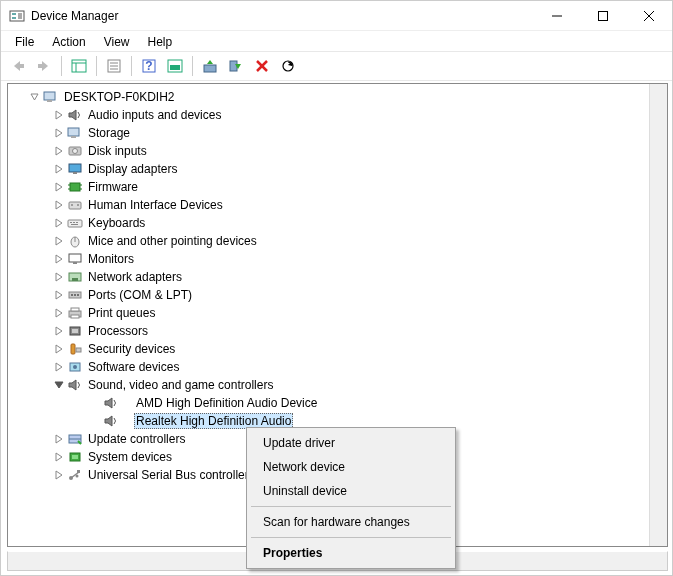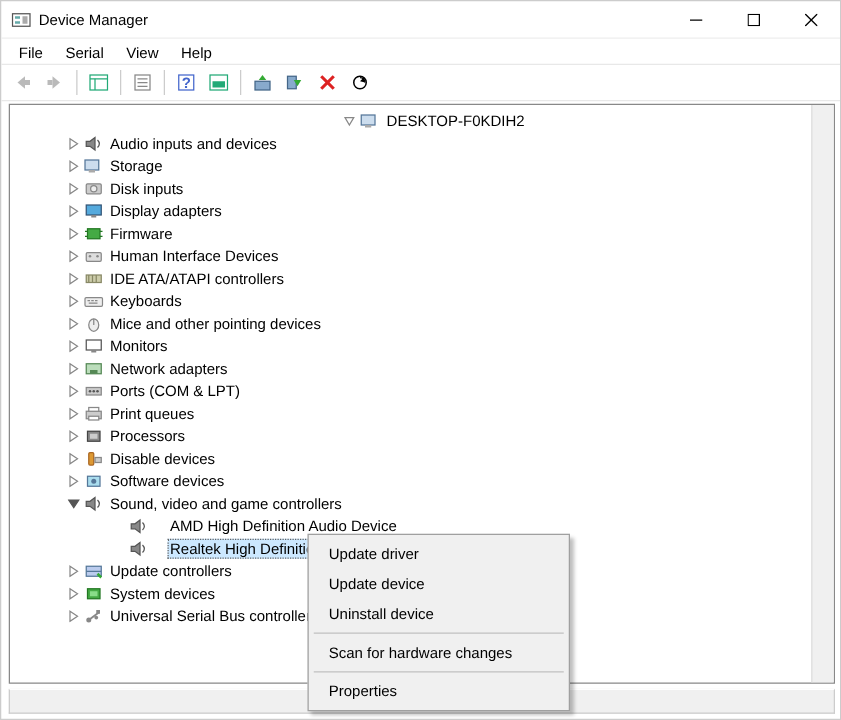--- a/index.html
+++ b/index.html
@@ -24,32 +24,32 @@
 
 
 .tree-wrap { position: absolute; top: 82px; left: 6px; right: 4px; bottom: 28px; border: 1px solid #888; background: #fff; overflow: hidden; }
 .tree-wrap::after { content: ""; position: absolute; right: 0; top: 0; bottom: 0; width: 17px; background: #f0f0f0; border-left: 1px solid #ddd; }
 .tree { padding: 4px 0 0 4px; }
 .node { display: flex; align-items: center; height: 18px; white-space: nowrap; }
 .twisty { width: 14px; height: 14px; display: flex; align-items: center; justify-content: center; }
 .icon-slot { width: 18px; height: 16px; display: flex; align-items: center; justify-content: center; margin-right: 2px; }
 .node .label { padding: 0 2px; }
 .node.selected .label { background: #cce8ff; border: 1px dotted #666; padding: 0 1px; }
-.indent-1 { padding-left: 16px; justify-content: center; }
+.indent-1 { padding-left: 16px; }
 .indent-2 { padding-left: 40px; }
 .indent-3 { padding-left: 64px; gap: 12px; }
 
 
 .statusbar { position: absolute; bottom: 4px; left: 6px; right: 4px; height: 20px; background: #f0f0f0; border: 1px solid #ccc; border-top-color:#fff; }
 
 
 .ctx { position: absolute; left: 245px; top: 426px; width: 210px; background: #f0f0f0; border: 1px solid #a0a0a0; box-shadow: 3px 3px 3px rgba(0,0,0,0.25); padding: 3px 2px; z-index: 10; }
 .ctx-item { padding: 5px 14px; }
 .ctx-sep { height: 1px; background: #c0c0c0; margin: 3px 2px; }
-.ctx-item.bold { font-weight: normal; }
+.ctx-item.bold { font-weight: bold; }
 .red-box { position: absolute; border: 2px solid #e11; pointer-events: none; }
 </style>
 </head>
 <body>
 
 <div class="titlebar">
   <span class="app-icon">
     <svg width="16" height="16">
         <rect x="1" y="3" width="14" height="10" fill="#fff" stroke="#555"></rect>
         <rect x="3" y="5" width="4" height="2" fill="#6aa"></rect>
@@ -73,21 +73,21 @@
         <svg width="10" height="10">
           <line x1="0" y1="0" x2="10" y2="10" stroke="#000"></line>
           <line x1="10" y1="0" x2="0" y2="10" stroke="#000"></line>
         </svg>
       </div>
   </div>
 </div>
 
 <div class="menubar">
   <span>File</span>
-  <span>Serial</span>
+  <span>Action</span>
   <span>View</span>
   <span>Help</span>
 </div>
 
 <div class="toolbar">
   <div class="tb-btn disabled">
       <svg width="16" height="14">
         <path d="M10 2 L4 7 L10 12 Z" fill="#555"></path>
         <rect x="10" y="5" width="4" height="4" fill="#555"></rect>
       </svg>
@@ -263,36 +263,20 @@
           <span class="label">Human Interface Devices</span>
         </div>
         <div class="node indent-2">
           <span class="twisty">
             <svg width="10" height="10">
               <path d="M2 1 L8 5 L2 9 Z" fill="none" stroke="#888"></path>
             </svg>
           </span>
           <span class="icon-slot">
             <svg width="16" height="14">
-              <rect x="2" y="4" width="12" height="6" fill="#cca" stroke="#886"></rect>
-              <line x1="4" y1="4" x2="4" y2="10" stroke="#886"></line>
-              <line x1="7" y1="4" x2="7" y2="10" stroke="#886"></line>
-              <line x1="10" y1="4" x2="10" y2="10" stroke="#886"></line>
-            </svg>
-          </span>
-          <span class="label">IDE ATA/ATAPI controllers</span>
-        </div>
-        <div class="node indent-2">
-          <span class="twisty">
-            <svg width="10" height="10">
-              <path d="M2 1 L8 5 L2 9 Z" fill="none" stroke="#888"></path>
-            </svg>
-          </span>
-          <span class="icon-slot">
-            <svg width="16" height="14">
               <rect x="1" y="4" width="14" height="7" rx="1" fill="#eee" stroke="#888"></rect>
               <rect x="3" y="6" width="2" height="1" fill="#888"></rect>
               <rect x="6" y="6" width="2" height="1" fill="#888"></rect>
               <rect x="9" y="6" width="2" height="1" fill="#888"></rect>
               <rect x="4" y="8" width="7" height="1" fill="#888"></rect>
             </svg>
           </span>
           <span class="label">Keyboards</span>
         </div>
         <div class="node indent-2">
@@ -387,21 +371,21 @@
             <svg width="10" height="10">
               <path d="M2 1 L8 5 L2 9 Z" fill="none" stroke="#888"></path>
             </svg>
           </span>
           <span class="icon-slot">
             <svg width="16" height="14">
               <rect x="4" y="2" width="4" height="10" rx="1" fill="#d93" stroke="#a62"></rect>
               <rect x="9" y="6" width="5" height="4" fill="#ccc" stroke="#888"></rect>
             </svg>
           </span>
-          <span class="label">Disable devices</span>
+          <span class="label">Security devices</span>
         </div>
         <div class="node indent-2">
           <span class="twisty">
             <svg width="10" height="10">
               <path d="M2 1 L8 5 L2 9 Z" fill="none" stroke="#888"></path>
             </svg>
           </span>
           <span class="icon-slot">
             <svg width="16" height="14">
               <rect x="3" y="3" width="10" height="8" fill="#ade" stroke="#579"></rect>
@@ -490,20 +474,20 @@
           <span class="label">Universal Serial Bus controllers</span>
         </div>
       </div>
   </div>
 </div>
 
 <div class="statusbar"></div>
 
 <div class="ctx">
   <div class="ctx-item"><span>Update driver</span></div>
-  <div class="ctx-item"><span>Update device</span></div>
+  <div class="ctx-item"><span>Network device</span></div>
   <div class="ctx-item"><span>Uninstall device</span></div>
   <div class="ctx-sep"></div>
   <div class="ctx-item"><span>Scan for hardware changes</span></div>
   <div class="ctx-sep"></div>
   <div class="ctx-item bold"><span>Properties</span></div>
 </div>
 <div class="red-box" style="left:255px; top:431px; width:92px; height:20px;"></div>
 
 </body></html>

